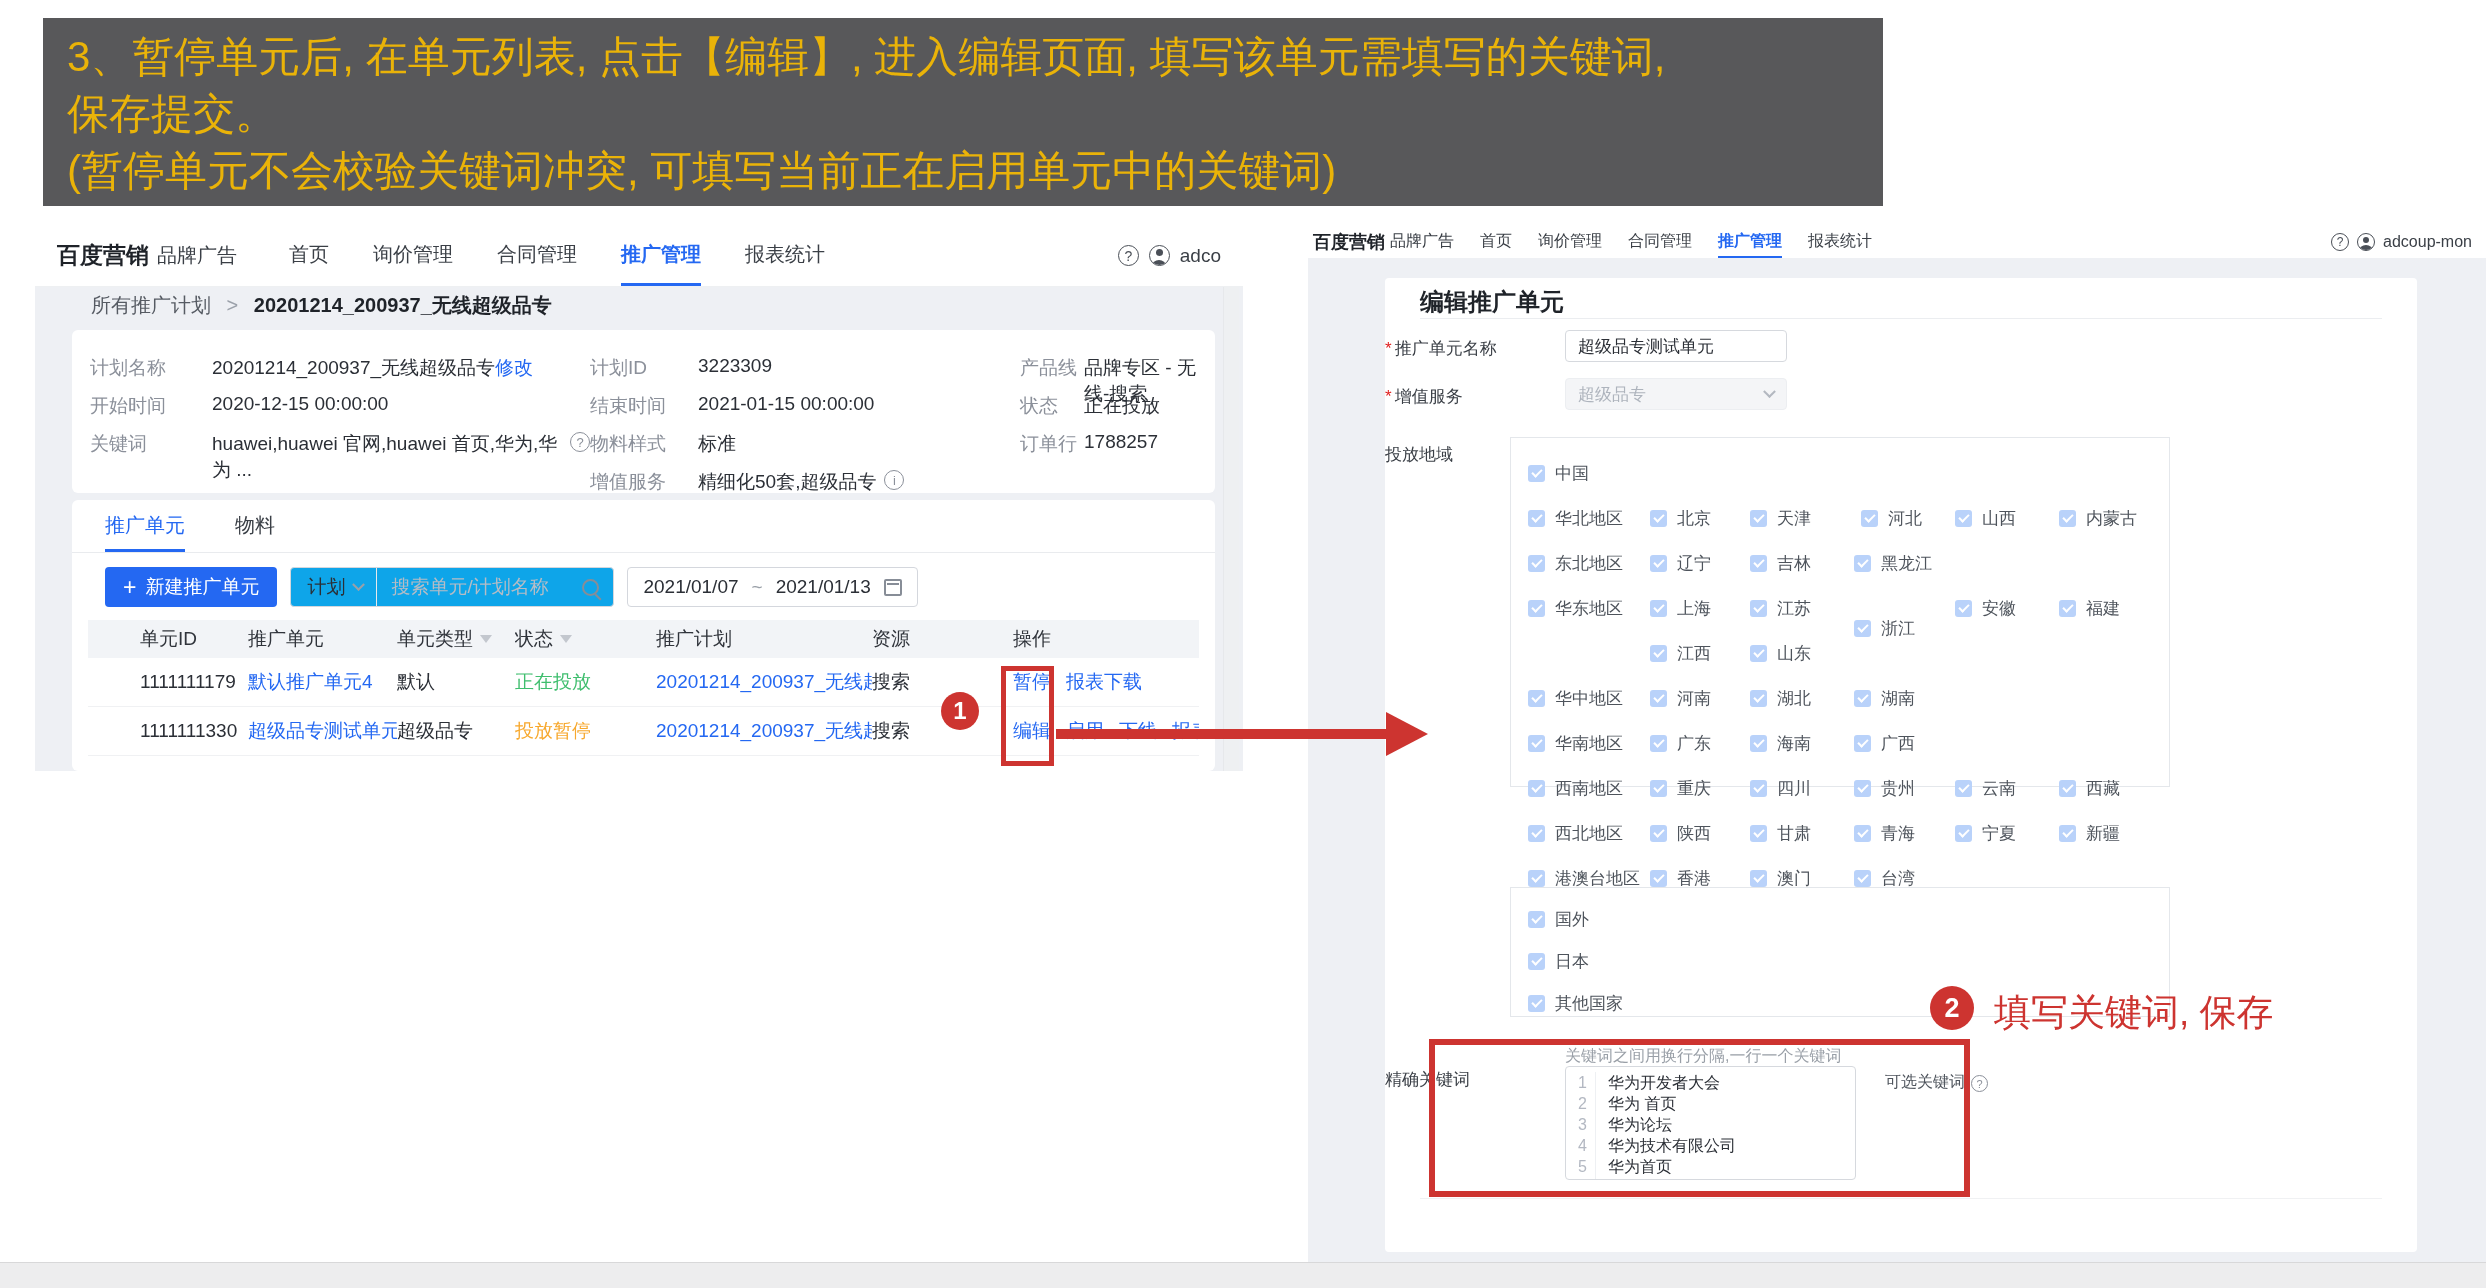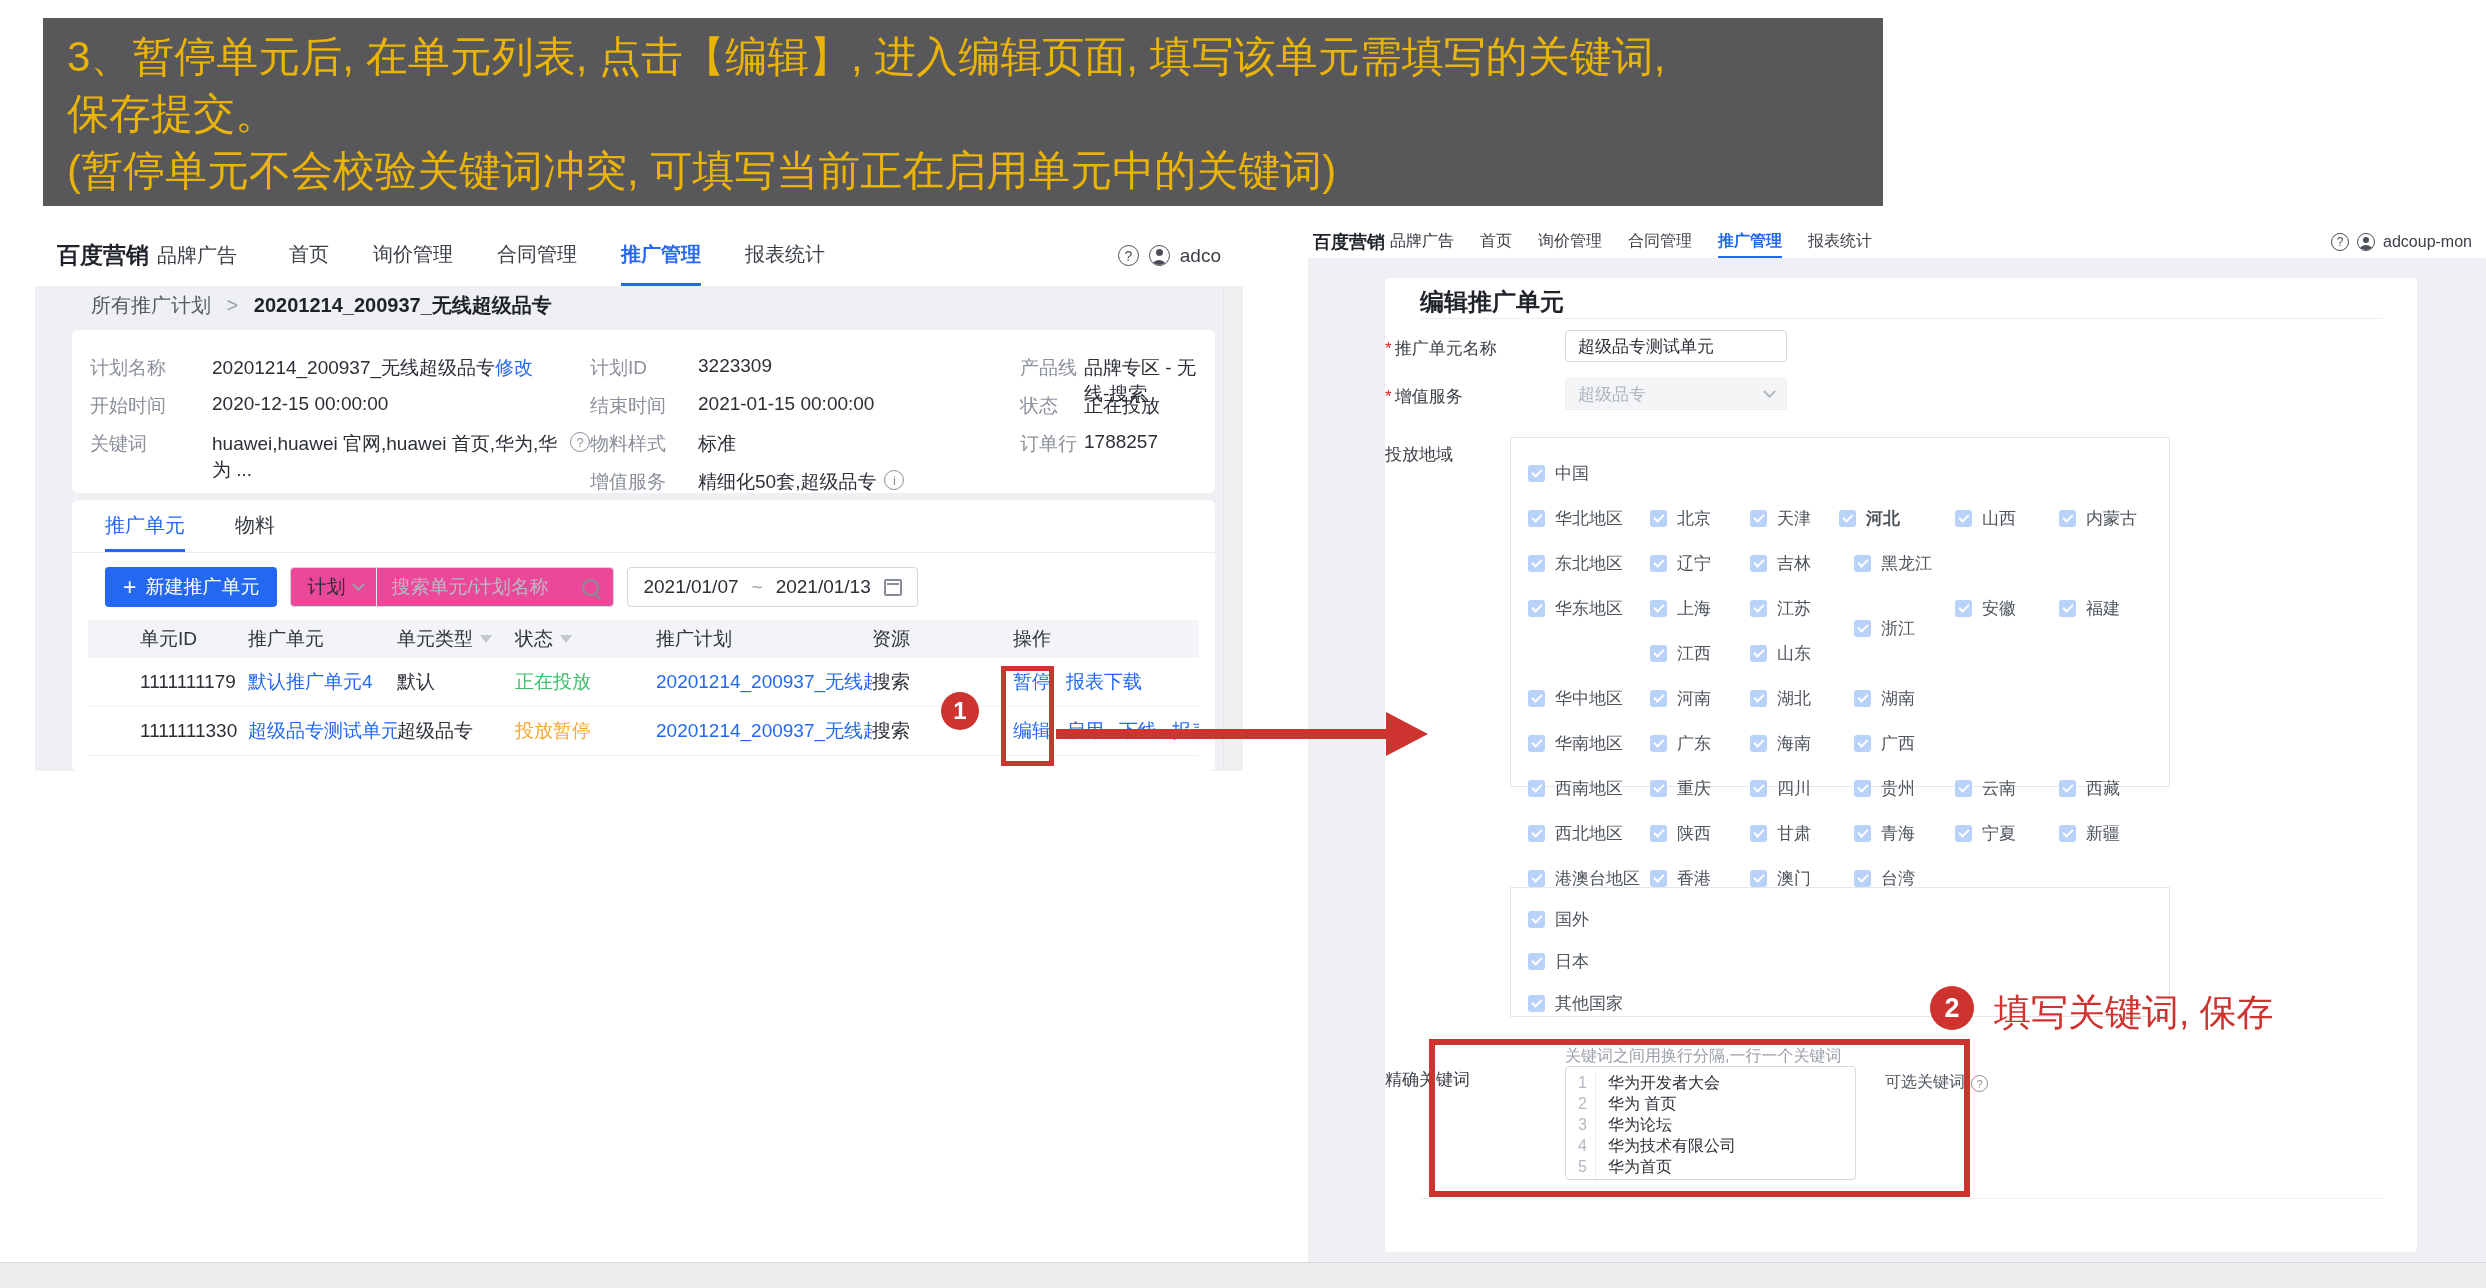--- a/index.html
+++ b/index.html
@@ -59,21 +59,21 @@
   .list-card { left:37px; top:275px; width:1143px; height:271px; }
   .tabs { height:53px; border-bottom:1px solid #e9ebee; padding-left:33px; display:flex; }
   .tab { font-size:20px; color:#3a3f46; line-height:50px; margin-right:50px; cursor:pointer; }
   .tab.active { color:var(--accent); border-bottom:3px solid var(--accent); }
 
   .toolbar { display:flex; align-items:center; gap:13px; margin:14px 0 0 33px; }
   .btn-primary { height:40px; background:var(--accent); color:#fff; border:none; border-radius:4px;
                  font-size:19px; padding:0 18px; display:inline-flex; align-items:center; gap:9px;
                  font-family:inherit; cursor:pointer; }
   .btn-primary .plus { font-size:23px; line-height:1; }
-  .search-combo { height:40px; border:1px solid #d4d7dd; border-radius:4px; background:#ec4899;
+  .search-combo { height:40px; border:1px solid #d4d7dd; border-radius:4px; background:#0ea5e9;
                   display:flex; align-items:center; font-size:19px; color:#2b2f36; }
   .combo-select { display:flex; align-items:center; gap:9px; padding:0 13px 0 16px; height:100%;
                   border-right:1px solid #e7e9ec; cursor:pointer; }
   .chev { width:9px; height:9px; border-right:2px solid #9aa0a8; border-bottom:2px solid #9aa0a8;
           transform:rotate(45deg) translate(-2px,-2px); }
   .combo-input { border:none; outline:none; width:205px; padding:0 8px 0 14px; font-size:19px;
                  font-family:inherit; color:#2b2f36; background:transparent; }
   .combo-input::placeholder { color:#b7bcc5; }
   .icon-search { width:17px; height:17px; border:2px solid #878d97; border-radius:50%;
                  position:relative; margin-right:14px; flex:none; cursor:pointer; }
@@ -393,21 +393,21 @@
               <span class="cklbl">华北地区</span>
             </span>
             <span class="region-cell" style="left: 139px;">
               <span class="ck"></span>
               <span class="cklbl">北京</span>
             </span>
             <span class="region-cell" style="left: 239px;">
               <span class="ck"></span>
               <span class="cklbl">天津</span>
             </span>
-            <span class="region-cell" style="left: 328px; font-weight: bold;">
+            <span class="region-cell" style="left: 350px;">
               <span class="ck"></span>
               <span class="cklbl">河北</span>
             </span>
             <span class="region-cell" style="left: 444px;">
               <span class="ck"></span>
               <span class="cklbl">山西</span>
             </span>
             <span class="region-cell" style="left: 548px;">
               <span class="ck"></span>
               <span class="cklbl">内蒙古</span>

